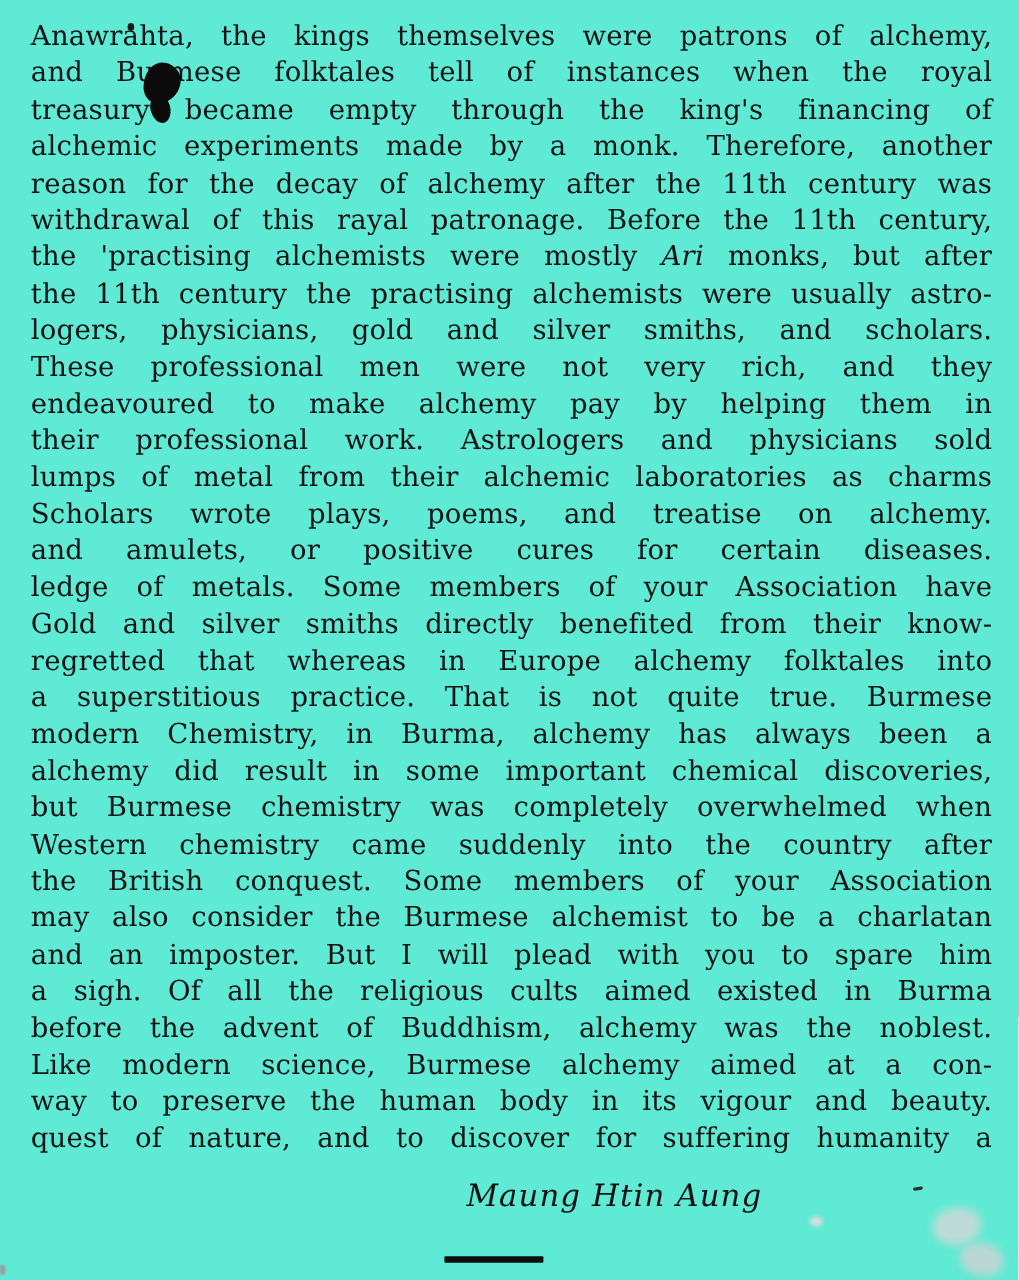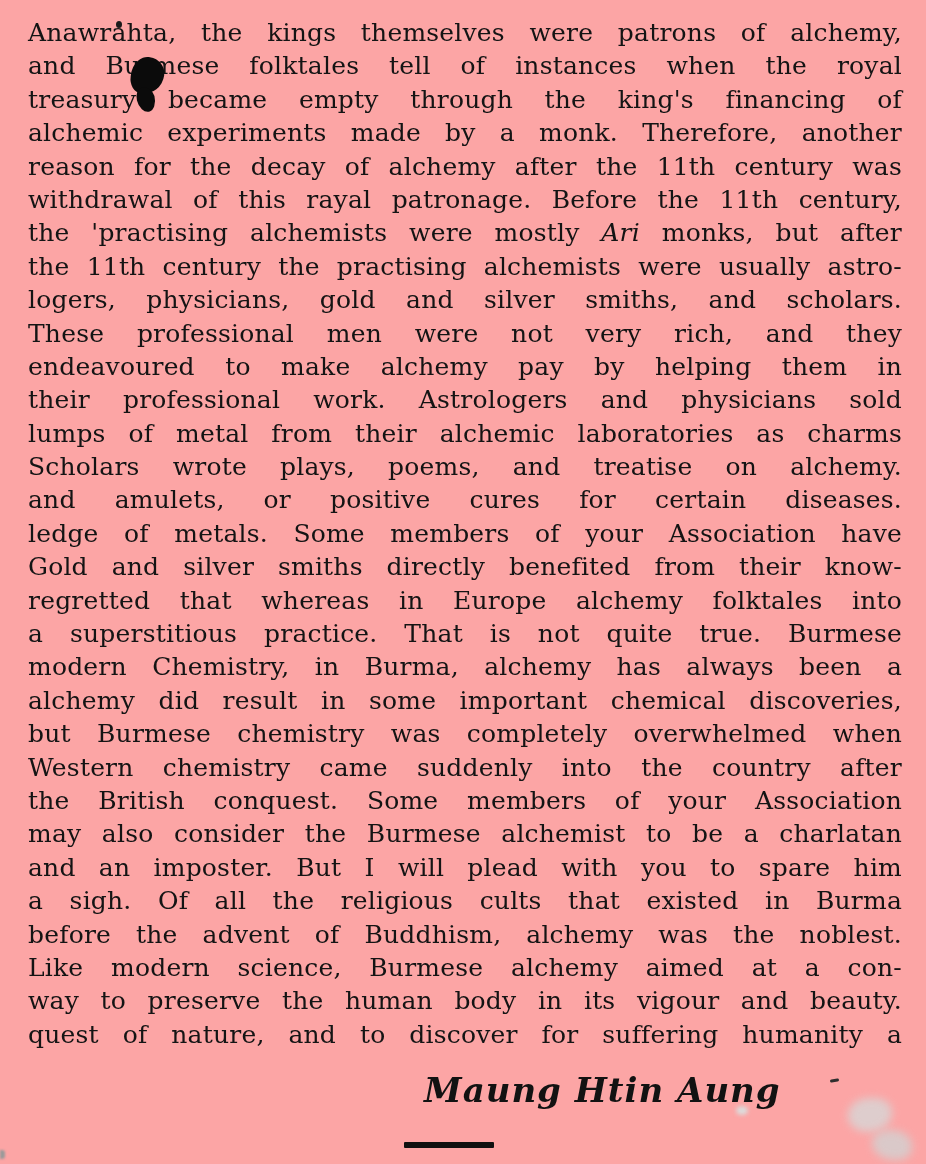--- a/index.html
+++ b/index.html
@@ -4,21 +4,21 @@
 <style>
   html, body {
     margin: 0;
     padding: 0;
     background: #ffffff;
   }
   .page {
     position: relative;
     width: 926px;
     height: 1164px;
-    background: #fca5a5;
+    background: #5eead4;
     overflow: hidden;
     font-family: "DejaVu Serif", serif;
     color: #141414;
   }
   .text-block {
     position: absolute;
     left: 28px;
     top: 16px;
     width: 874px;
   }
@@ -32,23 +32,23 @@
     letter-spacing: 0.2px;
     white-space: normal;
   }
   .line .it {
     font-style: italic;
   }
   .signature {
     position: absolute;
     left: 424px;
     top: 1070px;
-    font-size: 34px;
+    font-size: 28px;
     font-style: italic;
-    font-weight: bold;
+    font-weight: normal;
     letter-spacing: 1px;
     color: #121212;
     white-space: nowrap;
   }
   .end-rule {
     position: absolute;
     left: 404px;
     top: 1142px;
     width: 90px;
     height: 6px;
@@ -163,21 +163,21 @@
       <div class="line"><span>Gold and silver smiths directly benefited from their know-</span></div>
       <div class="line"><span>regretted that whereas in Europe alchemy folktales into</span></div>
       <div class="line"><span>a superstitious practice. That is not quite true. Burmese</span></div>
       <div class="line"><span>modern Chemistry, in Burma, alchemy has always been a</span></div>
       <div class="line"><span>alchemy did result in some important chemical discoveries,</span></div>
       <div class="line"><span>but Burmese chemistry was completely overwhelmed when</span></div>
       <div class="line"><span>Western chemistry came suddenly into the country after</span></div>
       <div class="line"><span>the British conquest. Some members of your Association</span></div>
       <div class="line"><span>may also consider the Burmese alchemist to be a charlatan</span></div>
       <div class="line"><span>and an imposter. But I will plead with you to spare him</span></div>
-      <div class="line"><span>a sigh. Of all the religious cults that existed in Burma</span></div>
+      <div class="line"><span>a sigh. Of all the religious cults aimed existed in Burma</span></div>
       <div class="line"><span>before the advent of Buddhism, alchemy was the noblest.</span></div>
       <div class="line"><span>Like modern science, Burmese alchemy aimed at a con-</span></div>
       <div class="line"><span>way to preserve the human body in its vigour and beauty.</span></div>
       <div class="line"><span>quest of nature, and to discover for suffering humanity a</span></div>
     </div>
 
   <div class="signature">Maung Htin Aung</div>
 
   <div class="end-rule"></div>
 

